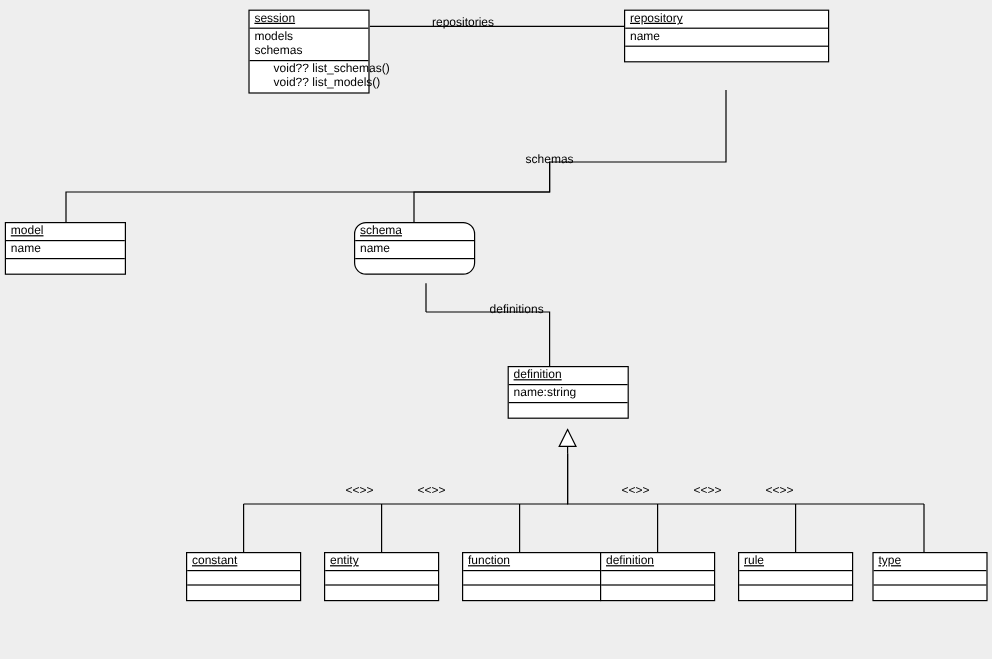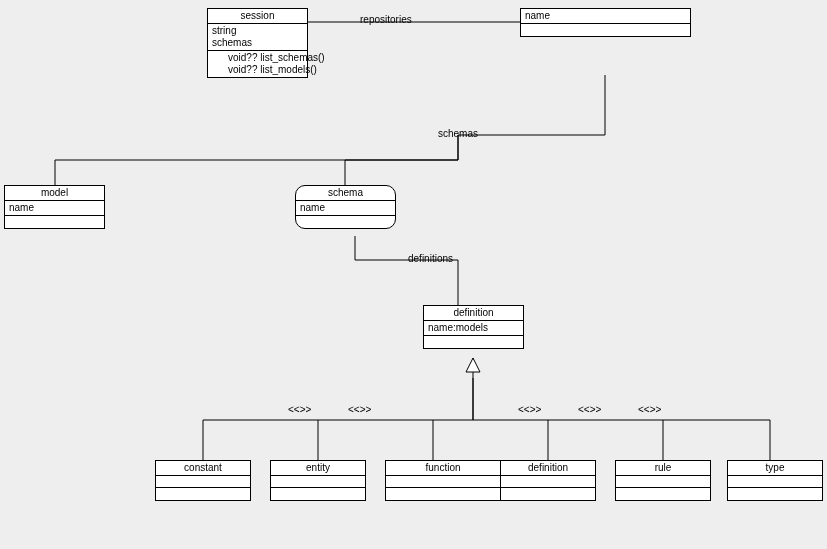--- a/index.html
+++ b/index.html
@@ -23,21 +23,21 @@
   }
   .sec {
     border-bottom: 1px solid #000;
     padding: 1px 4px;
     min-height: 12px;
     box-sizing: border-box;
     line-height: 12px;
     white-space: nowrap;
   }
   .sec:last-child { border-bottom: none; padding-left: 20px; }
-  .title { text-align: center; font-weight: normal; }
+  .title { text-align: left; font-weight: normal; text-decoration: underline; }
   .empty { height: 10px; }
   .assoc-label {
     position: absolute;
     font-size: 10px;
     background: transparent;
   }
   .ster { position: absolute; font-size: 10px; }
 </style>
 </head>
 <body>
@@ -65,30 +65,31 @@
     <line x1="433" y1="420" x2="433" y2="460"></line>
     <line x1="548" y1="420" x2="548" y2="460"></line>
     <line x1="663" y1="420" x2="663" y2="460"></line>
     <line x1="770" y1="420" x2="770" y2="460"></line>
   </g>
 </svg>
 
 <div class="class-box" style="left:207px; top:8px; width:101px;">
   <div class="sec title">session</div>
   <div class="sec">
-    <div>string</div>
+    <div>models</div>
     <div>schemas</div>
   </div>
   <div class="sec">
     <div>void?? list_schemas()</div>
     <div>void?? list_models()</div>
   </div>
 </div>
 
 <div class="class-box" style="left:520px; top:8px; width:171px;">
+  <div class="sec title">repository</div>
   <div class="sec">
     <div>name</div>
   </div>
   <div class="sec empty"></div>
 </div>
 
 <div class="class-box" style="left:4px; top:185px; width:101px;">
   <div class="sec title">model</div>
   <div class="sec">
     <div>name</div>
@@ -100,21 +101,21 @@
   <div class="sec title">schema</div>
   <div class="sec">
     <div>name</div>
   </div>
   <div class="sec empty"></div>
 </div>
 
 <div class="class-box" style="left:423px; top:305px; width:101px;">
   <div class="sec title">definition</div>
   <div class="sec">
-    <div>name:models</div>
+    <div>name:string</div>
   </div>
   <div class="sec empty"></div>
 </div>
 
 <div class="class-box" style="left:155px; top:460px; width:96px;">
   <div class="sec title">constant</div>
   <div class="sec empty"></div>
   <div class="sec empty"></div>
 </div>
 <div class="class-box" style="left:270px; top:460px; width:96px;">

